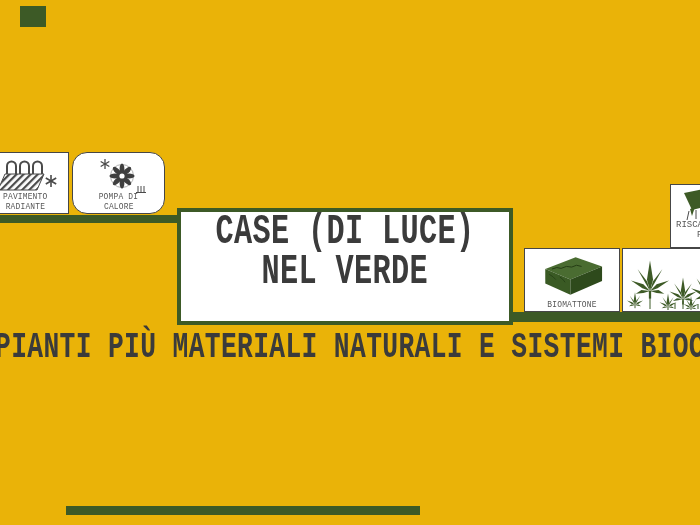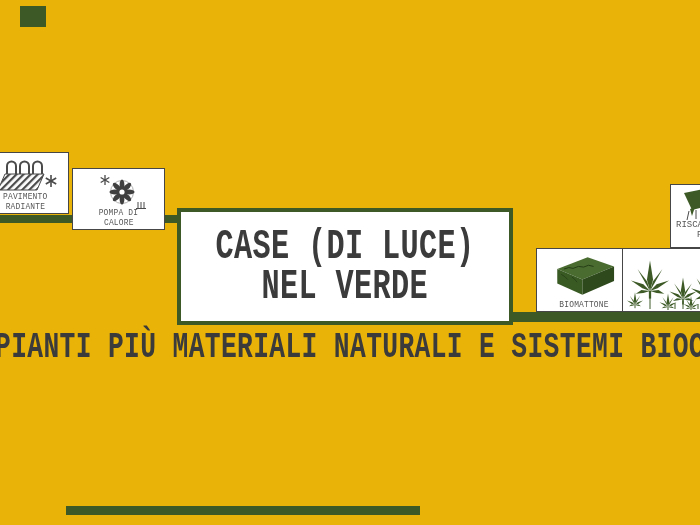--- a/index.html
+++ b/index.html
@@ -6,21 +6,21 @@
   #canvas{position:relative;width:700px;height:525px;background:#eab308;overflow:hidden;
           font-family:Liberation Mono, monospace;}
   .green{background:#3d5a26;}
   .bar{position:absolute;background:#3d5a26;z-index:1;}
   .badge-box{position:absolute;background:#fff;border:1.5px solid #464646;box-sizing:border-box;z-index:2;overflow:hidden;}
   .badge-label{position:absolute;left:0;right:0;bottom:1px;text-align:center;color:#565656;
                font-size:9px;line-height:9.5px;letter-spacing:0.2px;z-index:3;}
   .badge-label .cond{display:inline-block;transform:scaleX(0.88);transform-origin:center;white-space:nowrap;}
   #title-box{position:absolute;left:177px;top:208px;width:336px;height:117px;box-sizing:border-box;
              background:#fff;border:4px solid #3d5a26;z-index:4;display:flex;flex-direction:column;
-             align-items:center;justify-content:center;}
+             align-items:center;}
   .title-line{color:#3b3b3b;font-size:42px;line-height:40px;font-weight:700;white-space:nowrap;
               transform:scaleX(0.72);transform-origin:center;letter-spacing:0.5px;}
   #headline{position:absolute;top:327px;left:50%;transform:translateX(-50%) scaleX(0.73);
             white-space:nowrap;color:#3b3b3b;font-size:36px;font-weight:700;letter-spacing:0.5px;z-index:2;}
   .icon-svg{position:absolute;z-index:2;}
   .risca-text{position:absolute;color:#565656;font-size:9px;line-height:9.5px;white-space:nowrap;z-index:3;}
 </style>
 </head>
 <body>
 
@@ -47,21 +47,21 @@
           <line y1="-6" y2="6" transform="rotate(60)"></line>
           <line y1="-6" y2="6" transform="rotate(120)"></line>
       </g>
     </svg>
     <div class="badge-label">
       <span class="cond">PAVIMENTO</span><br>
       <span class="cond">RADIANTE</span>
     </div>
   </div>
 
-  <div class="badge-box" style="left:72px;top:168px;width:93px;height:62px;">
+  <div class="badge-box" style="left:72px;top:152px;width:93px;height:62px;border-radius:15px;">
     <svg class="icon-svg" style="left:16px;top:2px;" width="62" height="42" viewBox="0 0 62 42">
       <g transform="translate(16,9)" stroke="#4a4a4a" stroke-width="1.3">
         <line y1="-5" y2="5"></line>
           <line y1="-5" y2="5" transform="rotate(60)"></line>
           <line y1="-5" y2="5" transform="rotate(120)"></line>
       </g>
       <g transform="translate(33,21)">
         <circle r="11.5" fill="none" stroke="#9a9a9a" stroke-width="0.8"></circle>
         <g fill="#3f3f3f">
           <ellipse cx="0" cy="-7" rx="2.4" ry="5.5"></ellipse>
@@ -100,21 +100,21 @@
     <svg class="icon-svg" style="left:8px;top:2px;" width="40" height="36" viewBox="0 0 40 36">
       <polygon points="5,6 24,2 25,20 13,23" fill="#3d5a26"></polygon>
       <polygon points="11,22 16,20 13,29" fill="#3d5a26"></polygon>
       <line x1="10" y1="24" x2="8" y2="33" stroke="#4a4a4a" stroke-width="1"></line>
       <line x1="17" y1="23" x2="17" y2="32" stroke="#4a4a4a" stroke-width="1"></line>
     </svg>
     <div class="risca-text" style="left:5px;top:36px;">RISCA</div>
     <div class="risca-text" style="left:26px;top:46px;">P</div>
   </div>
 
-  <div class="badge-box" style="left:536px;top:248px;width:96px;height:64px;">
+  <div class="badge-box" style="left:524px;top:248px;width:96px;height:64px;">
     <svg class="icon-svg" style="left:15px;top:4px;" width="66" height="44" viewBox="0 0 100 66">
       <polygon points="8,24 54,6 94,20 46,40" fill="#4a6c31"></polygon>
       <polygon points="8,24 46,40 46,63 8,46" fill="#3a5a24"></polygon>
       <polygon points="46,40 94,20 94,42 46,63" fill="#2e4a1c"></polygon>
       <path d="M18,24 q8,-4 14,-1 q8,-5 16,-2 q7,-5 15,-1" fill="none" stroke="#243d14" stroke-width="1.5"></path>
       <path d="M14,32 q6,3 10,8 M30,36 q5,3 8,8" fill="none" stroke="#243d14" stroke-width="1.2"></path>
     </svg>
     <div class="badge-label">
       <span class="cond">BIOMATTONE</span>
     </div>

